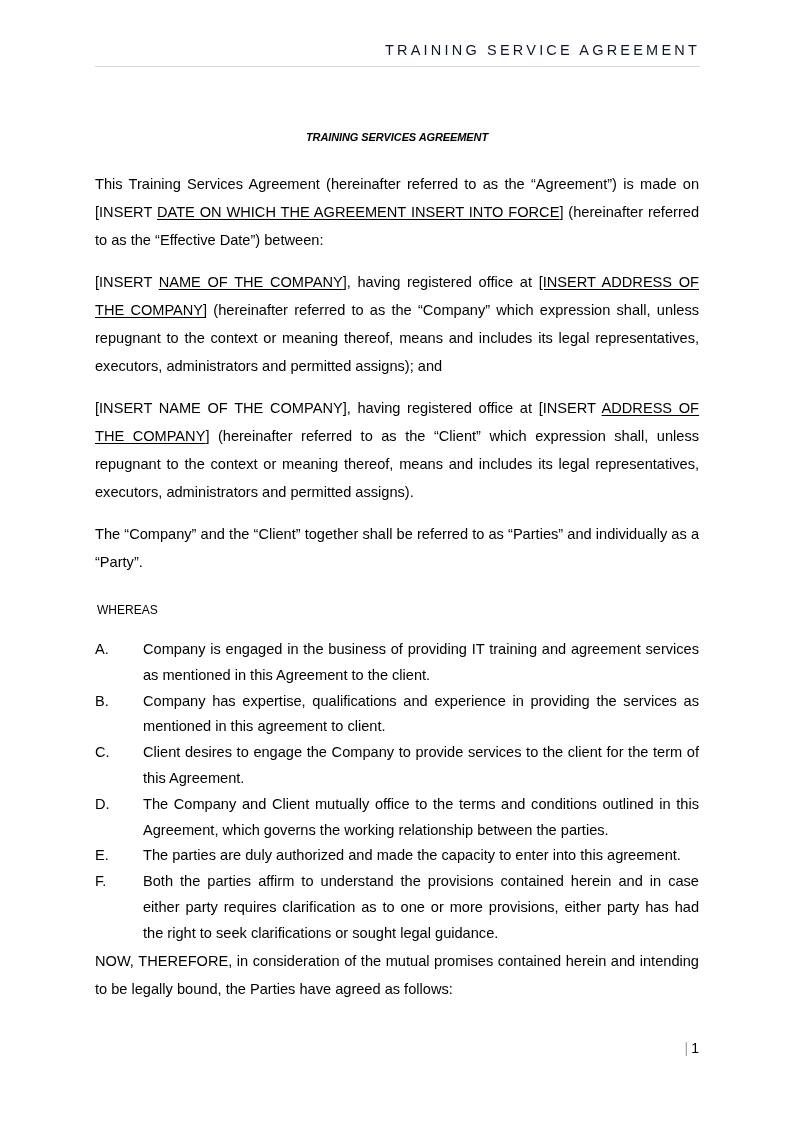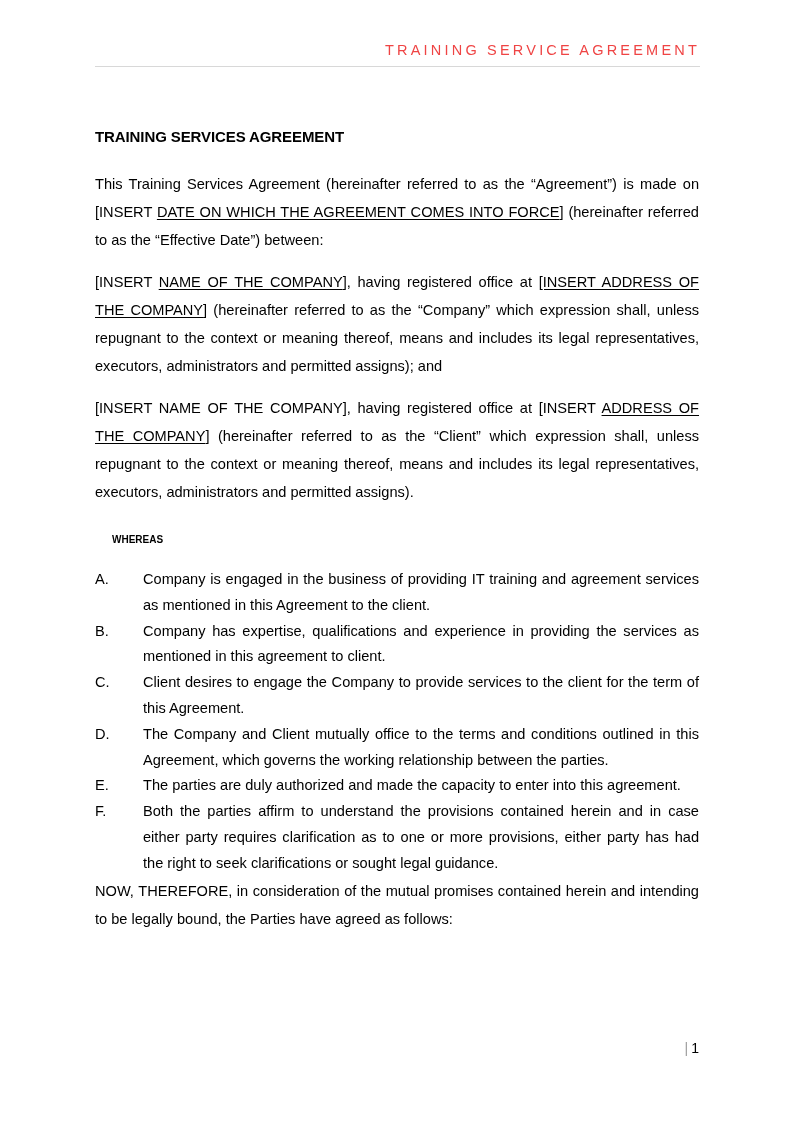--- a/index.html
+++ b/index.html
@@ -27,21 +27,21 @@
     position: absolute;
     left: 95px;
     top: 40px;
     width: 605px;
   }
   .doc-header .header-text {
     display: block;
     text-align: right;
     font-size: 14.5px;
     letter-spacing: 3.2px;
-    color: #ef4444;
+    color: #0f172a;
     font-weight: 400;
     line-height: 20px;
     white-space: nowrap;
   }
   .doc-header .header-rule {
     display: block;
     margin-top: 6px;
     height: 1px;
     width: 100%;
     background: #d8d8d8;
@@ -49,43 +49,45 @@
 
   
   .body-col {
     position: absolute;
     left: 95px;
     top: 126px;
     width: 604px;
   }
 
   .doc-title {
-    font-size: 15px;
+    text-align: center;
+    font-size: 11px;
     font-weight: bold;
     line-height: 22px;
     margin: 0 0 22px 0;
     letter-spacing: -0.1px;
+    font-style: italic;
   }
 
   p.para {
     margin: 0 0 14px 0;
     font-size: 14.6px;
     line-height: 28px;
     text-align: justify;
     text-justify: inter-word;
   }
   p.para:last-child { margin-bottom: 9px; }
 
   .u { text-decoration: underline; text-underline-offset: 2px; }
 
   .whereas {
-    font-size: 10px;
-    font-weight: bold;
+    font-size: 12px;
+    font-weight: normal;
     line-height: 28px;
-    margin: 20px 0 13px 17px;
+    margin: 20px 0 13px 2px;
   }
 
   
   ol.recitals {
     list-style: none;
     margin: 0;
     padding: 0;
   }
   ol.recitals > li {
     position: relative;
@@ -133,26 +135,27 @@
 
   <div class="doc-header">
     <span class="header-text">TRAINING SERVICE AGREEMENT</span>
     <span class="header-rule"></span>
   </div>
 
   <div class="body-col">
 
     <div class="doc-title">TRAINING SERVICES AGREEMENT</div>
 
-    <p class="para"><span>This Training Services Agreement (hereinafter referred to as the “Agreement”) is made on [INSERT </span><span class="u">DATE ON WHICH THE AGREEMENT COMES INTO FORCE</span><span>] (hereinafter referred to as the “Effective Date”) between:</span></p>
+    <p class="para"><span>This Training Services Agreement (hereinafter referred to as the “Agreement”) is made on [INSERT </span><span class="u">DATE ON WHICH THE AGREEMENT INSERT INTO FORCE</span><span>] (hereinafter referred to as the “Effective Date”) between:</span></p>
 
     <p class="para"><span>[INSERT </span><span class="u">NAME OF THE COMPANY</span><span>], having registered office at </span><span class="u">[INSERT ADDRESS OF THE COMPANY</span><span>] (hereinafter referred to as the “Company” which expression shall, unless repugnant to the context or meaning thereof, means and includes its legal representatives, executors, administrators and permitted assigns); and</span></p>
 
     <p class="para"><span>[INSERT NAME OF THE COMPANY], having registered office at [INSERT </span><span class="u">ADDRESS OF THE COMPANY</span><span>] (hereinafter referred to as the “Client” which expression shall, unless repugnant to the context or meaning thereof, means and includes its legal representatives, executors, administrators and permitted assigns).</span></p>
 
+    <p class="para">The “Company” and the “Client” together shall be referred to as “Parties” and individually as a “Party”.</p>
 
     <div class="whereas">WHEREAS</div>
 
     <ol class="recitals">
       <li>
         <span class="marker">A.</span>
         <span>Company is engaged in the business of providing IT training and agreement services as mentioned in this Agreement to the client.</span>
       </li>
       <li>
         <span class="marker">B.</span>

